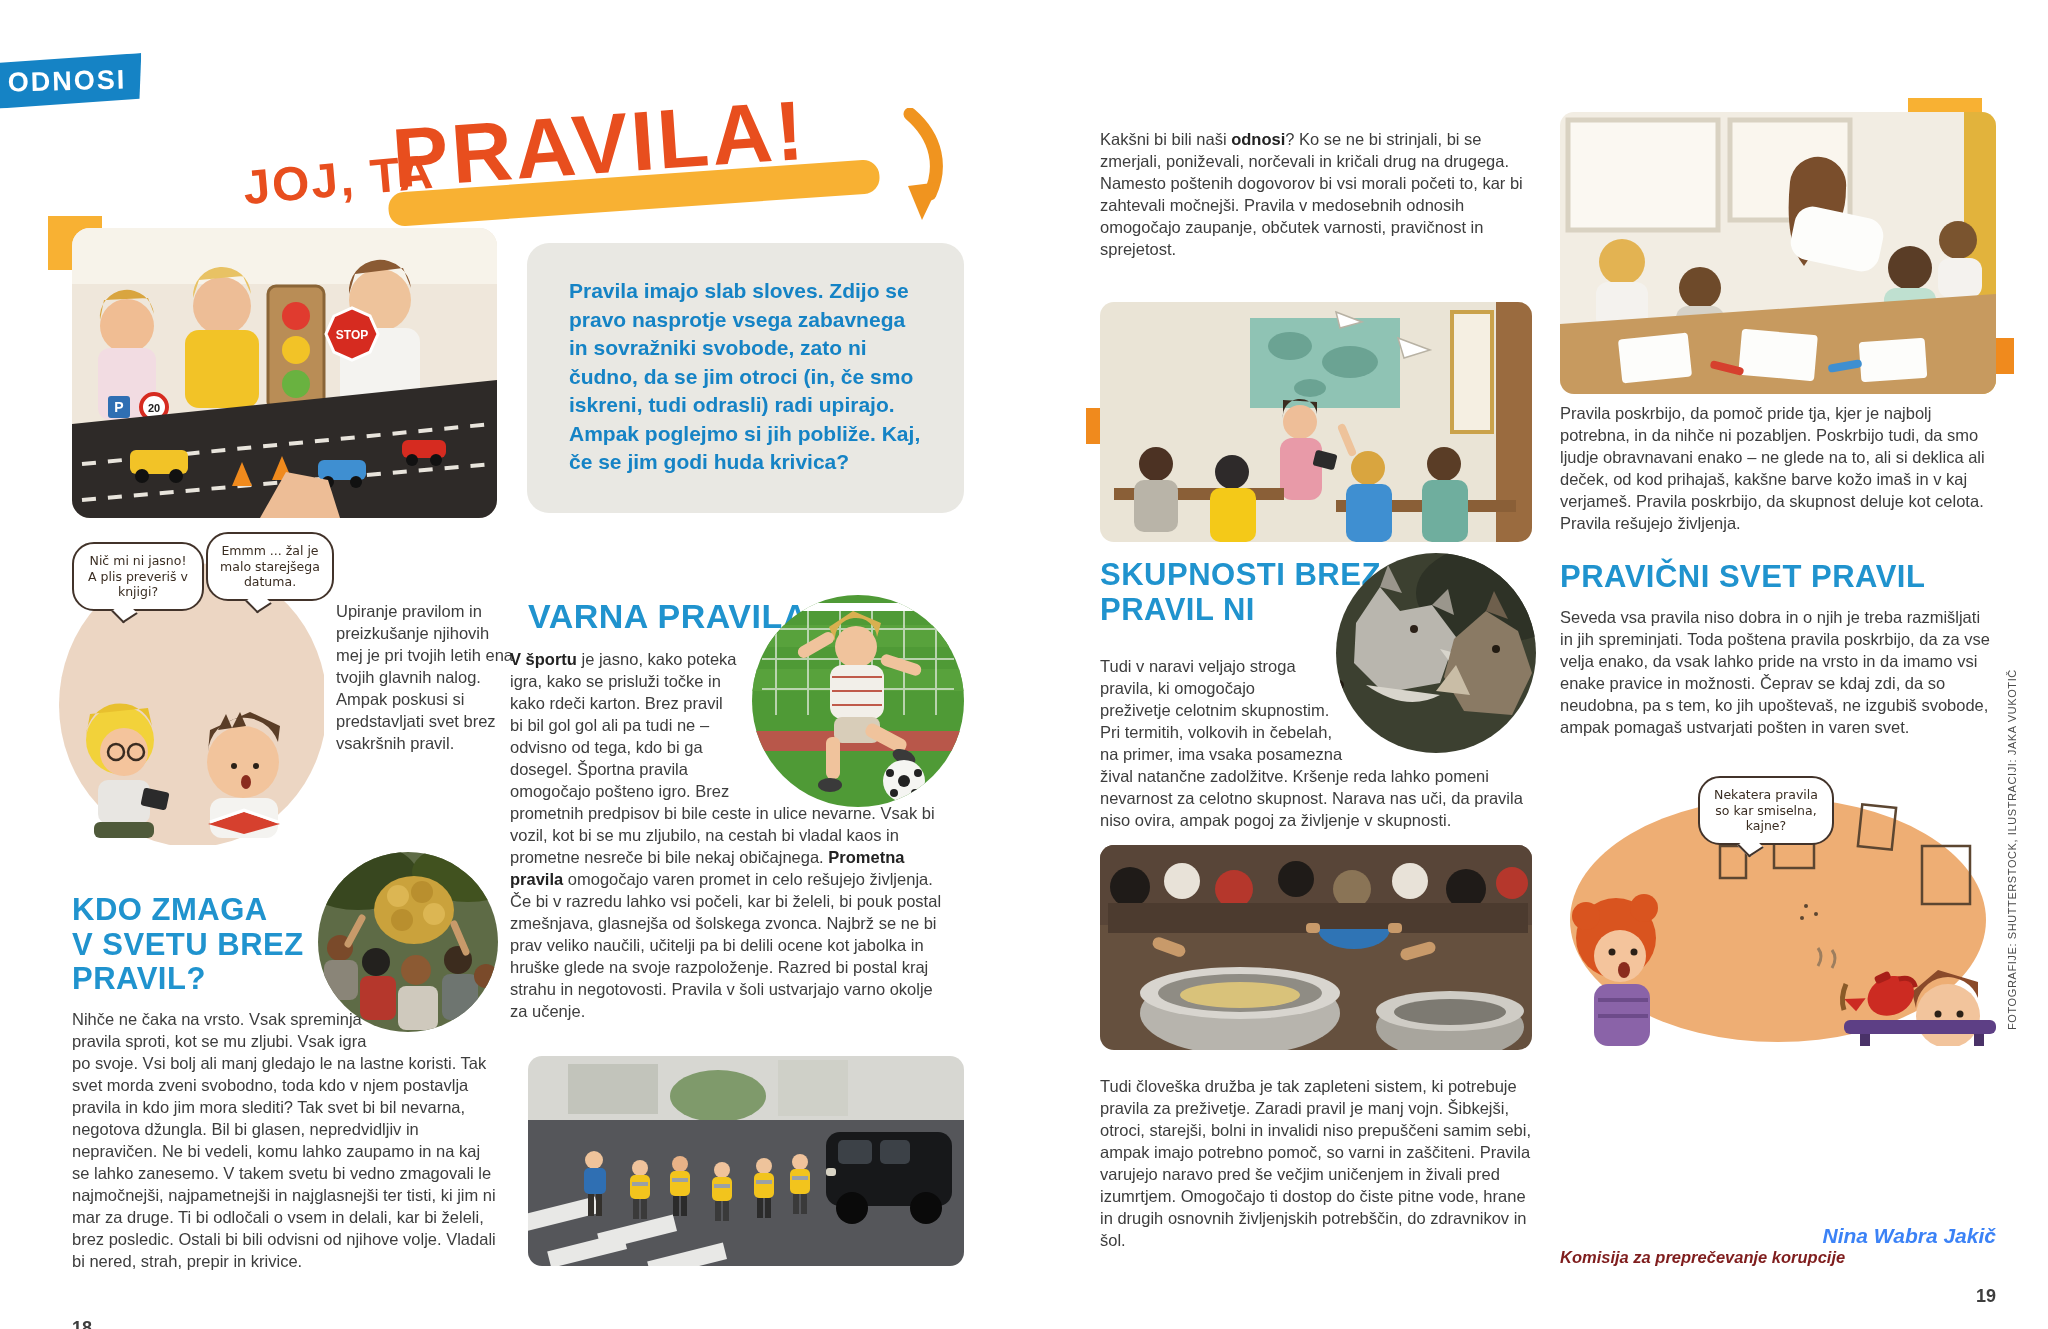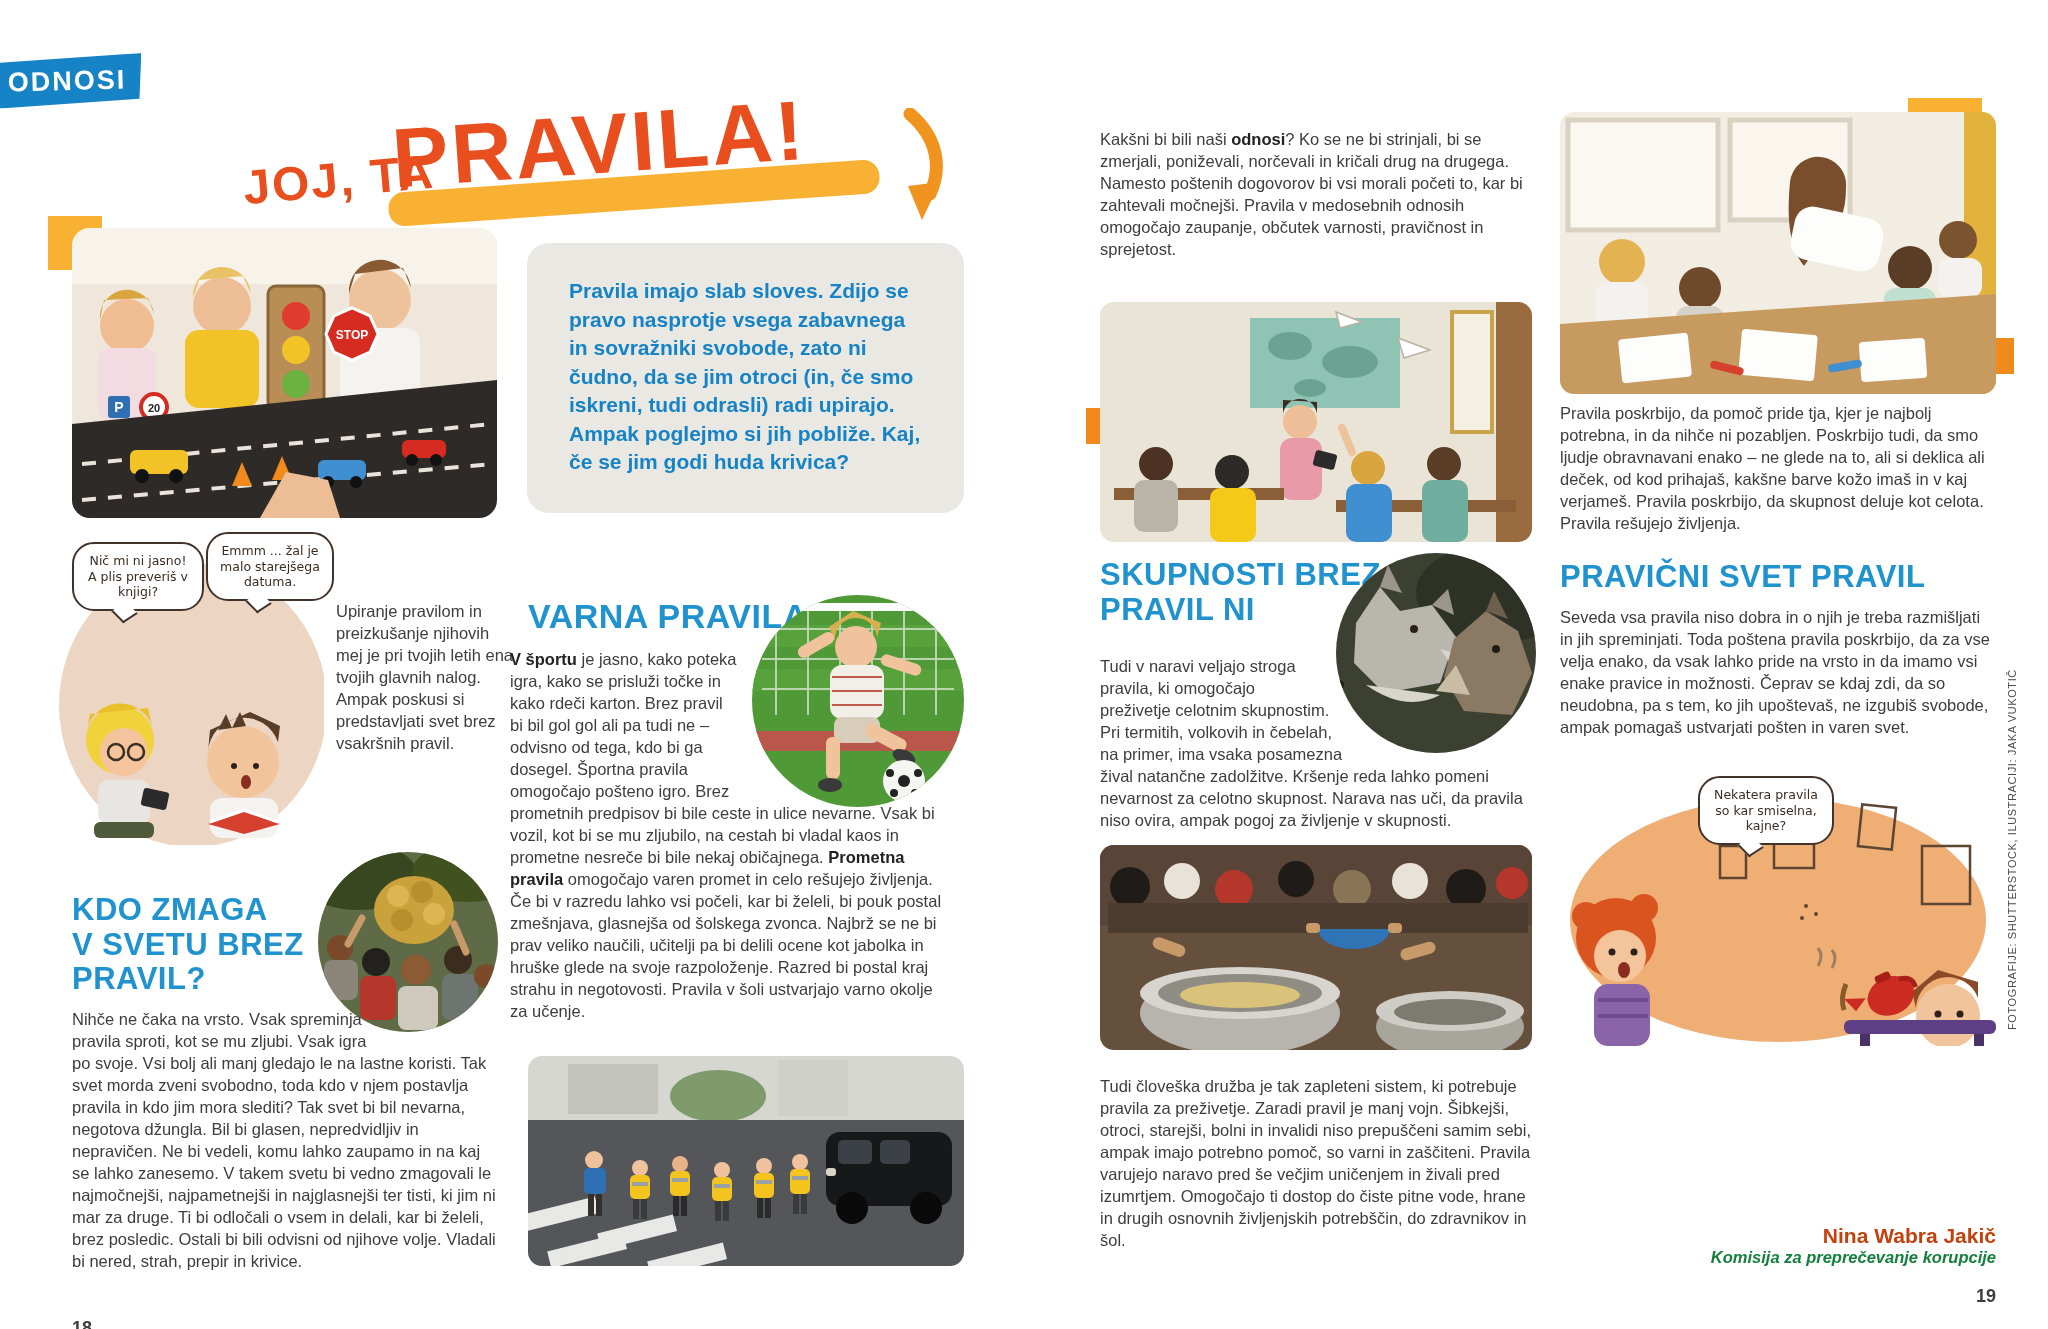--- a/index.html
+++ b/index.html
@@ -20,22 +20,22 @@
   .tag{background:#1583c5;color:#fff;font-weight:800;font-size:27px;letter-spacing:2px;
        display:flex;align-items:center;justify-content:center;
        clip-path:polygon(0 12%,100% 0,98% 88%,2% 100%);transform:rotate(-1.5deg);}
   .title-prefix{color:#e84e1e;font-weight:800;font-size:48px;letter-spacing:2px;transform:rotate(-5deg);z-index:3;}
   .title-main{color:#e84e1e;font-weight:800;font-size:84px;letter-spacing:3px;transform:rotate(-4deg);z-index:3;}
   .title-swash{background:#f8b133;border-radius:16px;transform:rotate(-4deg);z-index:1;}
   .intro-box{background:#e9e8e3;border-radius:22px;color:#1583c5;font-weight:bold;
              font-size:21px;line-height:28.5px;padding:34px 38px 0 38px;box-sizing:border-box;}
   .quote{font-family:"DejaVu Serif",serif;font-weight:bold;color:#2e9ad5;font-size:24px;
          line-height:34px;text-align:center;letter-spacing:.3px;}
-  .author-name{font-size:21px;font-weight:bold;color:#c2410c;text-align:right;}
-  .author-org{font-size:16.5px;font-weight:bold;font-style:italic;color:#15803d;text-align:right;}
+  .author-name{font-size:21px;font-weight:bold;font-style:italic;color:#3b82f6;text-align:right;}
+  .author-org{font-size:16.5px;font-weight:bold;font-style:italic;color:#7f1d1d;text-align:left;}
   .v-credit{writing-mode:vertical-rl;transform:rotate(180deg);font-size:11px;color:#4a4a4a;
             letter-spacing:.6px;white-space:nowrap;}
   .pagenum{font-size:18px;font-weight:bold;color:#3d3d3d;}
   b{font-weight:bold;color:#222;}
 </style>
 </head>
 <body>
 
 <div class="spread">
 

